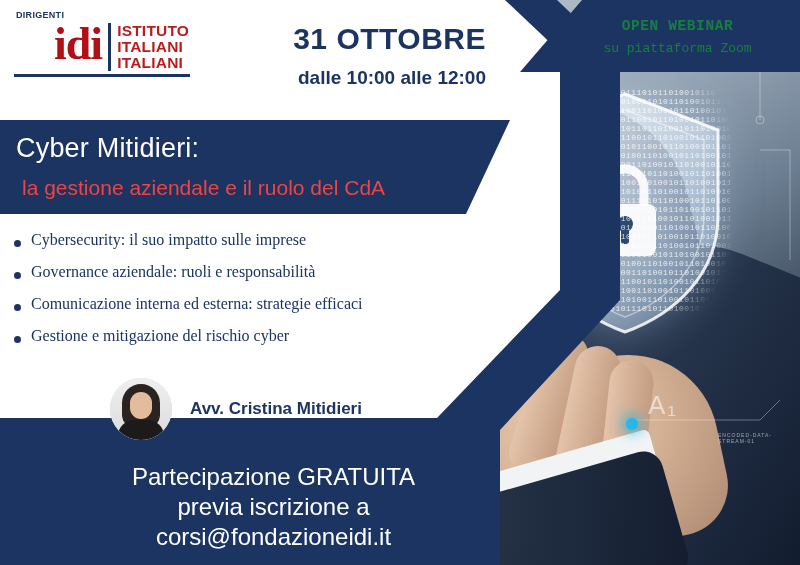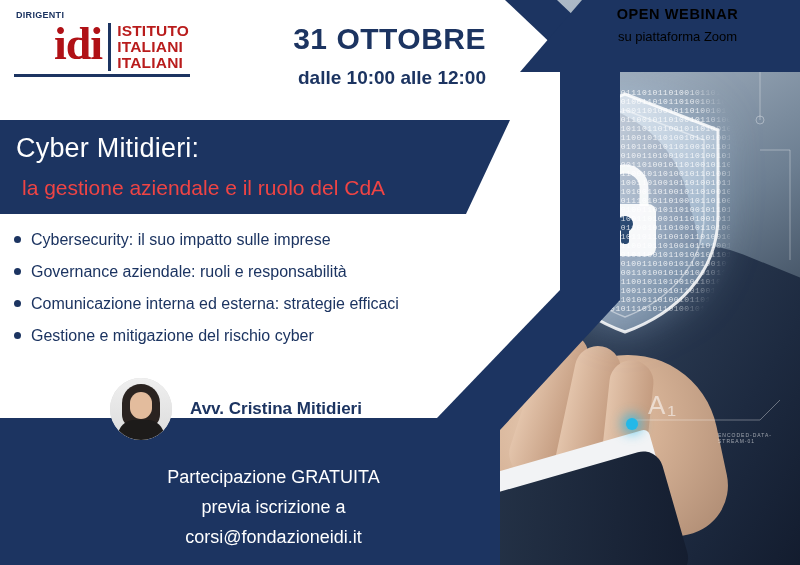--- a/index.html
+++ b/index.html
@@ -223,25 +223,26 @@
   }
   .date-time {
     font-size: 19px;
     font-weight: bold;
     margin-top: 11px;
   }
 
   .webinar-block {
     position: absolute;
     left: 560px;
-    top: 6px;
+    top: 18px;
     width: 235px;
     text-align: center;
-    color: #000000;
+    color: #15803d;
     z-index: 6;
+    font-family: Liberation Mono, monospace;
   }
   .webinar-title {
     font-size: 14.5px;
     font-weight: bold;
     letter-spacing: .6px;
   }
   .webinar-sub {
     font-size: 13px;
     margin-top: 7px;
   }
@@ -284,22 +285,23 @@
 
   
   .bullets {
     position: absolute;
     left: 14px;
     top: 228px;
     width: 400px;
   }
   .bullet {
     display: flex;
-    align-items: flex-start;
+    align-items: center;
     margin-bottom: 9px;
+    font-family: Liberation Serif, serif;
   }
   .bullet-dot {
     width: 7px;
     height: 7px;
     border-radius: 50%;
     background: #1c3461;
     margin: 8px 10px 0 0;
     flex: none;
   }
   .bullet-text {
@@ -357,21 +359,21 @@
   
   .footer {
     position: absolute;
     left: 0;
     top: 462px;
     width: 500px;
     text-align: center;
     color: #ffffff;
     line-height: 30px;
   }
-  .footer div { font-size: 18px; padding-left: 47px; }
+  .footer div { font-size: 24px; padding-left: 47px; }
 </style>
 </head>
 <body>
 
 <div class="poster">
 
   <div class="photo-area">
     <div class="suit-body"></div>
     <div class="suit-arm"></div>
     <div class="hand"></div>

